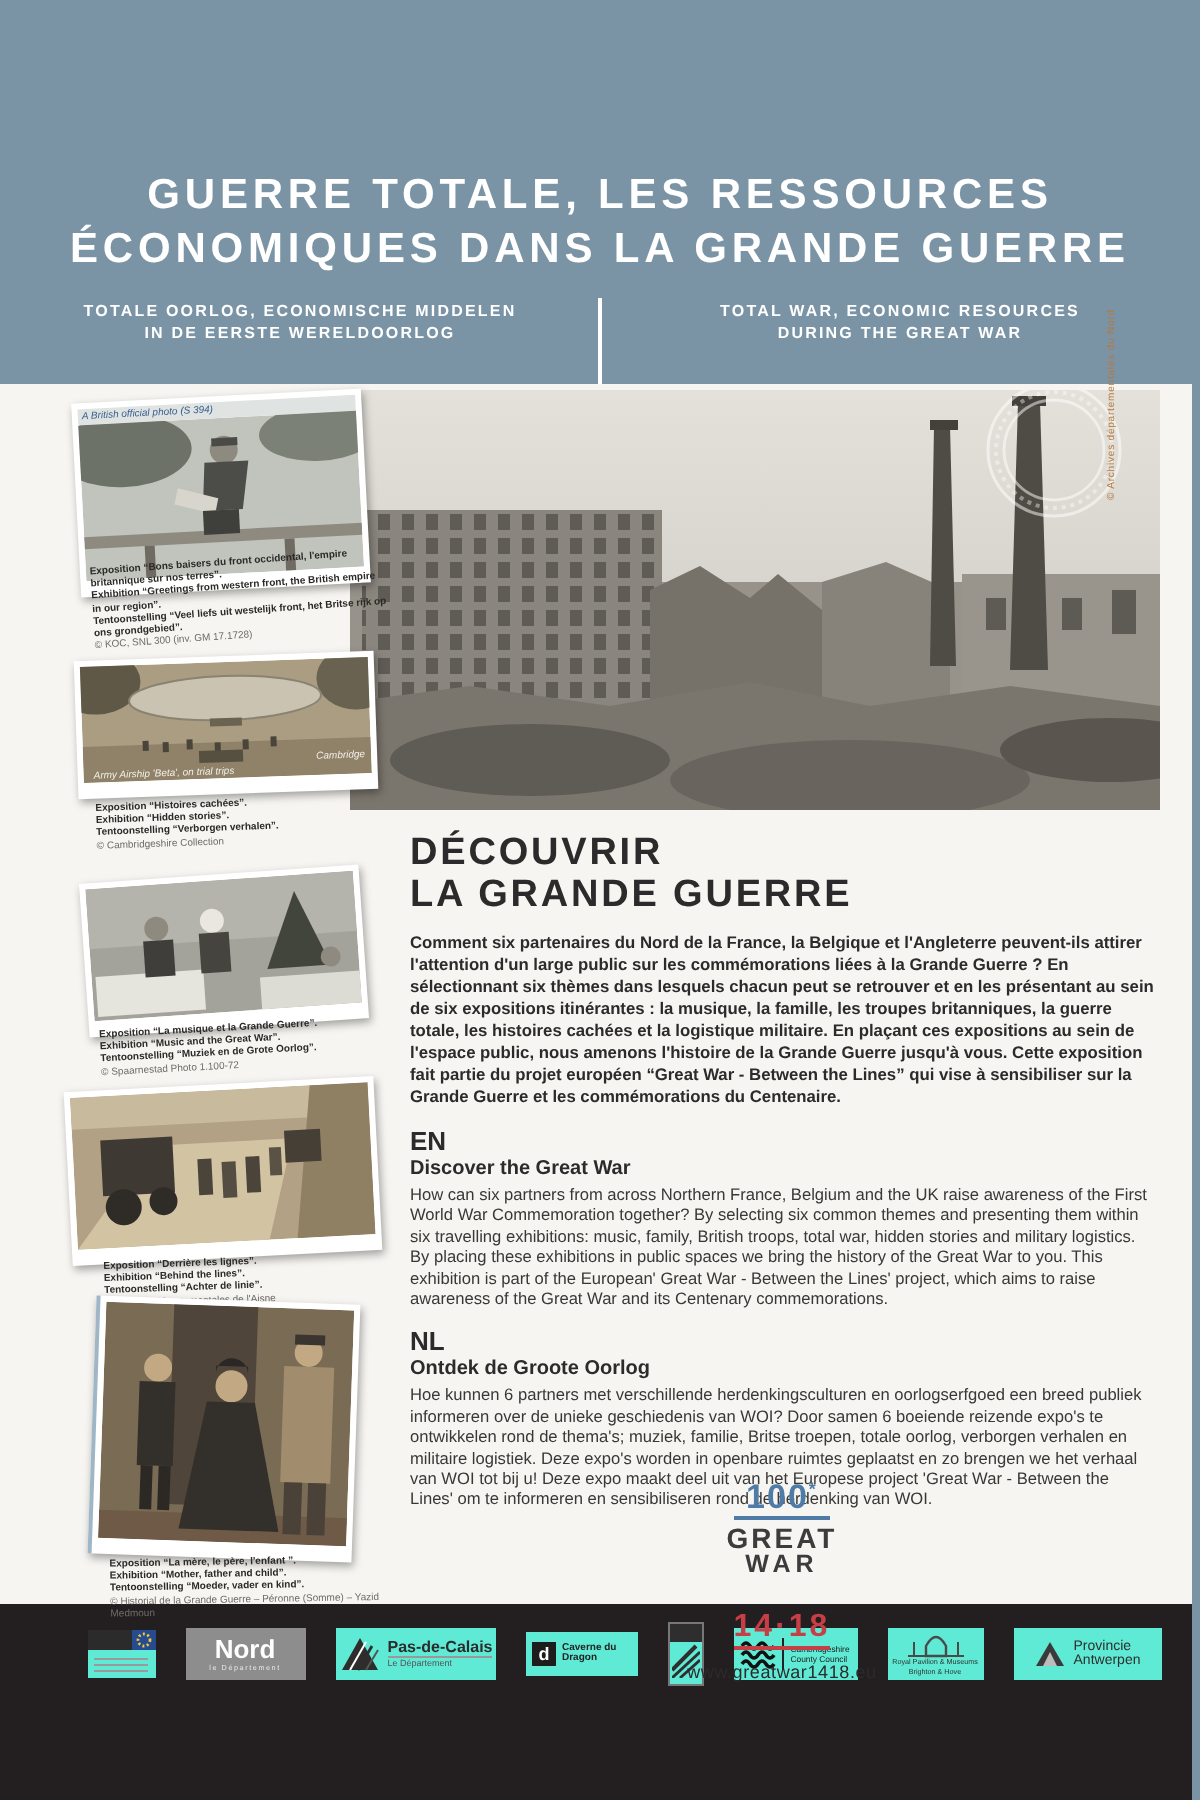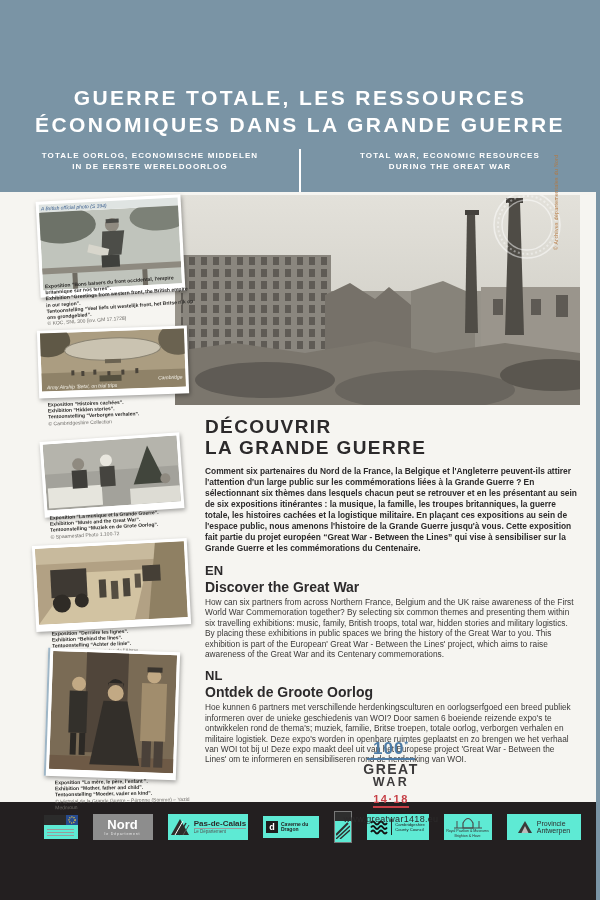--- a/index.html
+++ b/index.html
@@ -39,33 +39,33 @@
   .c-b{top:399px;left:48px;width:140px;transform:rotate(-2deg);}
   .c-c{top:511px;left:50px;width:140px;transform:rotate(-3deg);}
   .c-d{top:628px;left:52px;width:145px;transform:rotate(-2deg);}
   .c-e{top:778px;left:55px;width:150px;transform:rotate(-1deg);}
 
   
   .main-col{position:absolute;left:205px;top:405px;width:372px;z-index:2;color:#2c2a2b;margin-top:11px;}
   .h1{font-weight:bold;font-size:19px;line-height:21px;letter-spacing:1.4px;}
   .p-fr{margin-top:8px;font-weight:bold;font-size:8.4px;line-height:11px;}
   .lang-label{margin-top:9px;font-weight:bold;font-size:13px;}
-  .lang-title{font-weight:bold;font-size:14px;margin-top:1px;}
+  .lang-title{font-weight:bold;font-size:10px;margin-top:1px;}
   .p-body{margin-top:2px;font-weight:normal;font-size:8.3px;line-height:10.4px;color:#3a3837;}
 
   
   .gw-wrap{position:absolute;left:205px;top:740px;width:372px;text-align:center;z-index:2;}
   .gw-logo{display:inline-block;text-align:center;line-height:1;}
   .gw-num{color:#4e7ca6;font-weight:bold;font-size:17px;letter-spacing:1px;}
   .gw-num sup{font-size:9px;}
   .gw-rule{height:2px;background:#4e7ca6;margin:1px 4px 2px 4px;}
   .gw-great{color:#3d3b3c;font-weight:bold;font-size:14px;letter-spacing:1.5px;}
   .gw-war{color:#3d3b3c;font-weight:bold;font-size:12.5px;letter-spacing:2.5px;}
-  .gw-years{color:#c63f46;font-weight:bold;font-size:11px;letter-spacing:1.5px;border-bottom:2px solid #c63f46;
-    display:inline-block;padding-bottom:1px;margin-top:5px;}
+  .gw-years{color:#c63f46;font-weight:bold;font-size:16px;letter-spacing:1.5px;border-bottom:2px solid #c63f46;
+    display:inline-block;padding-bottom:1px;margin-top:17px;}
   .website{margin-top:6px;font-size:9px;color:#2c2a2b;letter-spacing:.3px;}
 
   
   .footer{position:absolute;top:802px;left:0;width:600px;height:98px;background:#231f20;}
   .logo-row{display:flex;justify-content:center;align-items:center;gap:15px;padding-top:9px;padding-left:24px;}
   .lbox{background:#5eead4;display:flex;align-items:center;justify-content:center;overflow:hidden;}
   .lb-eu{width:34px;height:24px;flex-direction:column;justify-content:flex-start;}
   .lb-eu .bar{width:100%;height:10px;background:#2b2b2b;display:flex;align-items:center;justify-content:flex-end;}
   .lb-eu .lines{width:80%;margin-top:2px;}
   .lb-eu .lines div{height:1.5px;background:#9a9a9a;margin-top:1.5px;}

